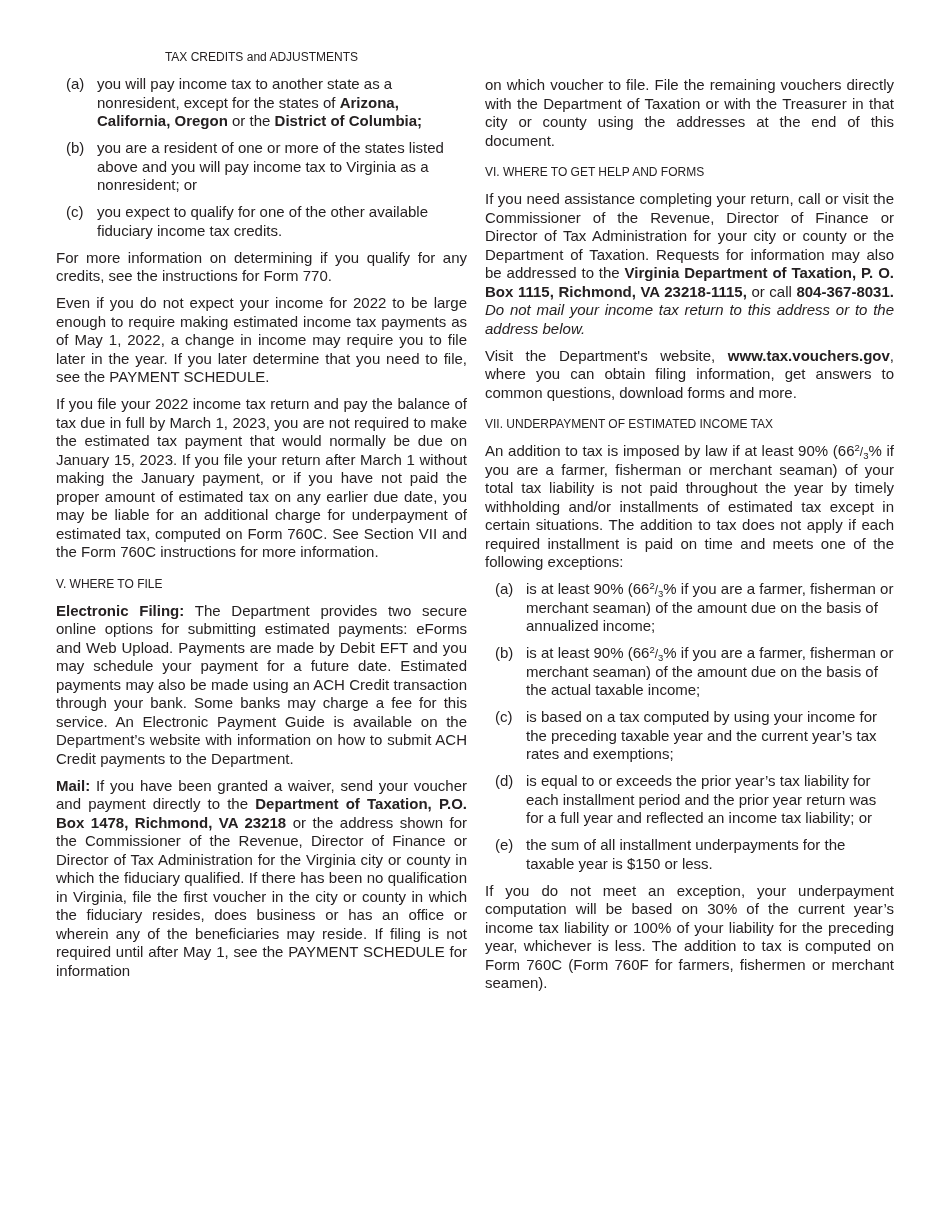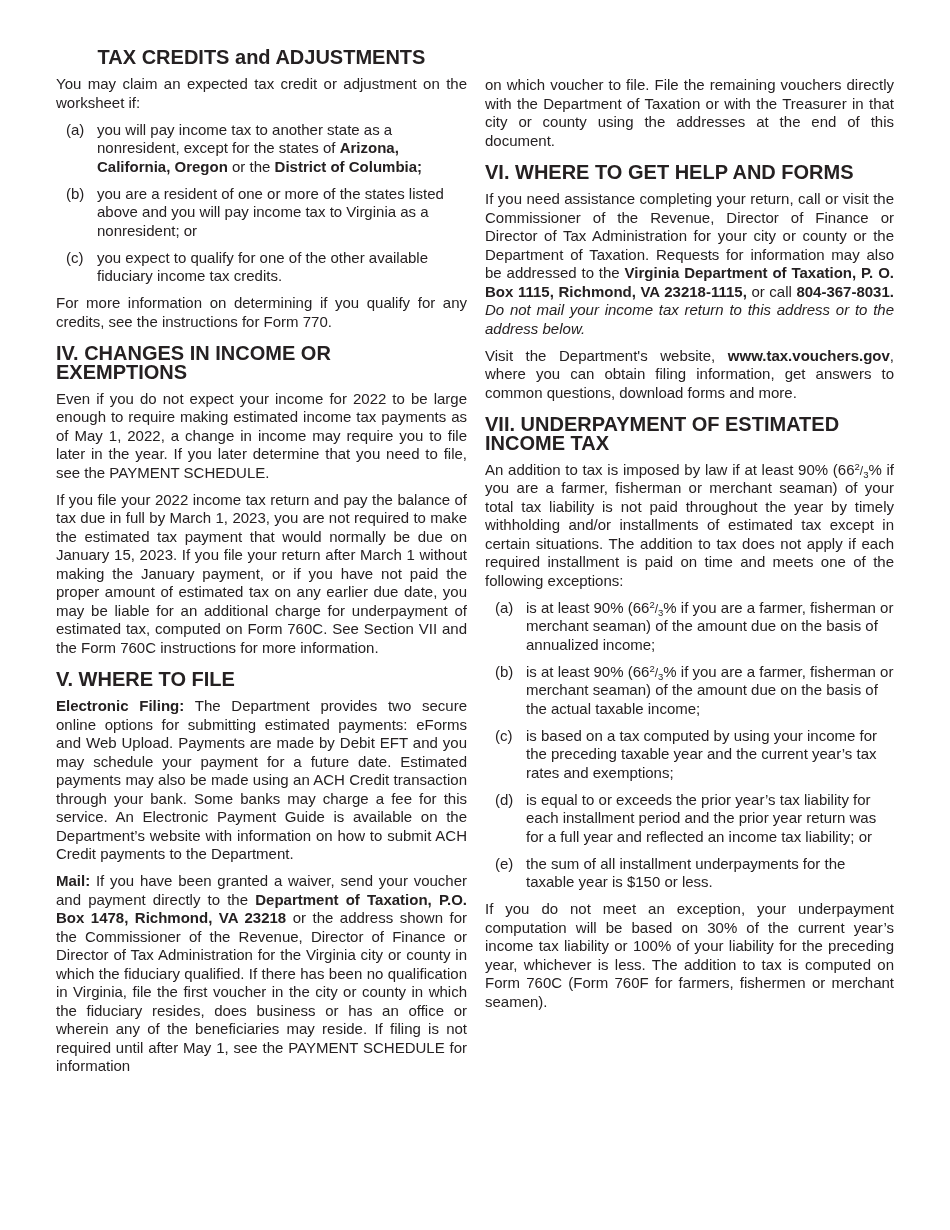--- a/index.html
+++ b/index.html
@@ -13,21 +13,21 @@
   }
   .col{
     position:absolute;top:48px;
     font-size:15px;line-height:18.5px;
     letter-spacing:0;
   }
   .col-left{left:56px;width:411px;}
   .col-right{left:485px;width:409px;margin-top:28px;}
   .para{text-align:justify;margin:0 0 8.5px 0;}
   .doc-heading{
-    font-weight:bold;font-size:20px;
+    font-weight:normal;font-size:12px;
     margin:13px 0 8.5px 0;
     text-align:left;
   }
   .doc-heading.center{text-align:center;margin-top:0;}
   .list-item{
     display:flex;
     margin:0 0 8.5px 0;
     padding-left:10px;
   }
   .list-marker{flex:0 0 31px;}
@@ -37,35 +37,33 @@
   .sup{font-size:9.5px;line-height:0;vertical-align:5px;}
   .sub{font-size:9.5px;line-height:0;vertical-align:-3px;}
   .sm{font-size:12px;line-height:0;}
 </style>
 </head>
 <body>
 
 <div class="page">
   <div class="col col-left">
       <div class="doc-heading center"><span>TAX CREDITS and ADJUSTMENTS</span></div>
-      <div class="para"><span>You may claim an expected tax credit or adjustment on the worksheet if:</span></div>
       <div class="list-item">
         <span class="list-marker">(a)</span>
         <span class="list-text"><span>you will pay income tax to another state as a nonresident, except for the states of </span><span class="b">Arizona, California, Oregon</span><span> or the </span><span class="b">District of Columbia;</span></span>
       </div>
       <div class="list-item">
         <span class="list-marker">(b)</span>
         <span class="list-text"><span>you are a resident of one or more of the states listed above and you will pay income tax to Virginia as a nonresident; or</span></span>
       </div>
       <div class="list-item">
         <span class="list-marker">(c)</span>
         <span class="list-text"><span>you expect to qualify for one of the other available fiduciary income tax credits.</span></span>
       </div>
       <div class="para"><span>For more information on determining if you qualify for any credits, see the instructions for Form 770.</span></div>
-      <div class="doc-heading"><span>IV. CHANGES IN INCOME OR EXEMPTIONS</span></div>
       <div class="para"><span>Even if you do not expect your income for 2022 to be large enough to require making estimated income tax payments as of May 1, 2022, a change in income may require you to file later in the year. If you later determine that you need to file, see the PAYMENT SCHEDULE.</span></div>
       <div class="para"><span>If you file your 2022 income tax return and pay the balance of tax due in full by March 1, 2023, you are not required to make the estimated tax payment that would normally be due on January 15, 2023. If you file your return after March 1 without making the January payment, or if you have not paid the proper amount of estimated tax on any earlier due date, you may be liable for an additional charge for underpayment of estimated tax, computed on Form 760C. See Section VII and the Form 760C instructions for more information.</span></div>
       <div class="doc-heading"><span>V. WHERE TO FILE</span></div>
       <div class="para"><span class="b">Electronic Filing:</span><span>  The Department provides two secure online options for submitting estimated payments: eForms and Web Upload. Payments are made by Debit EFT and you may schedule your payment for a future date. Estimated payments may also be made using an ACH Credit transaction through your bank. Some banks may charge a fee for this service. An Electronic Payment Guide is available on the Department’s website with information on how to submit ACH Credit payments to the Department.</span></div>
       <div class="para"><span class="b">Mail:</span><span>  If you have been granted a waiver, send your voucher and payment directly to the </span><span class="b">Department of Taxation, P.O. Box 1478, Richmond, VA 23218</span><span> or the address shown for the Commissioner of the Revenue, Director of Finance or Director of Tax Administration for the Virginia city or county in which the fiduciary qualified.  If there has been no qualification in Virginia, file the first voucher in the city or county in which the fiduciary resides, does business or has an office or wherein any of the beneficiaries may reside. If filing is not required until after May 1, see the PAYMENT SCHEDULE for information</span></div>
     </div>
   <div class="col col-right">
       <div class="para"><span>on which voucher to file. File the remaining vouchers directly with the Department of Taxation or with the Treasurer in that city or county using the addresses at the end of this document.</span></div>
       <div class="doc-heading"><span>VI. WHERE TO GET HELP AND FORMS</span></div>
       <div class="para"><span>If you need assistance completing your return, call or visit the Commissioner of the Revenue, Director of Finance or Director of Tax Administration for your city or county or the Department of Taxation.  Requests for information may also be addressed to the </span><span class="b">Virginia Department of Taxation, P. O. Box 1115, Richmond, VA 23218-1115,</span><span> or call </span><span class="b">804-367-8031.</span><span> </span><span class="i">Do not mail your income tax return to this address or to the address below.</span></div>

